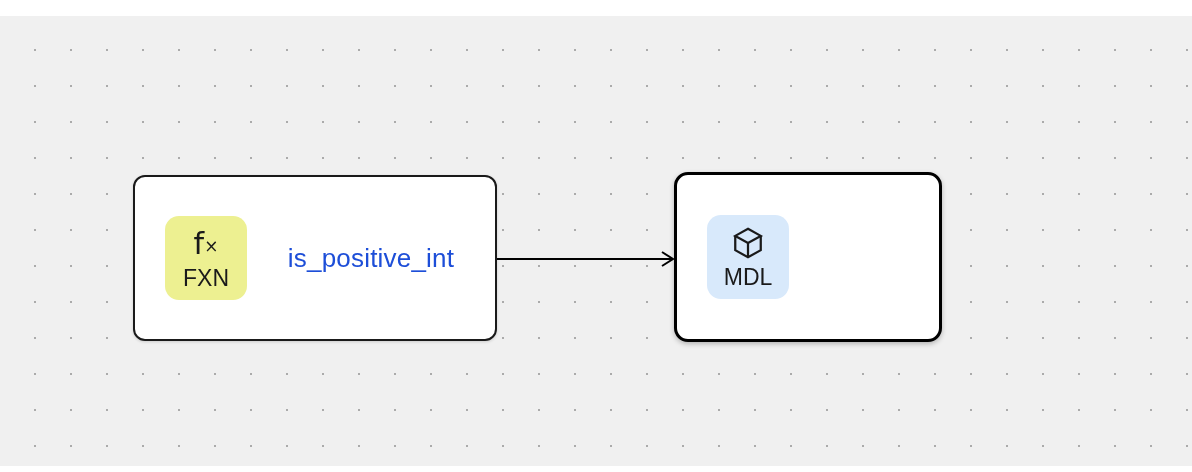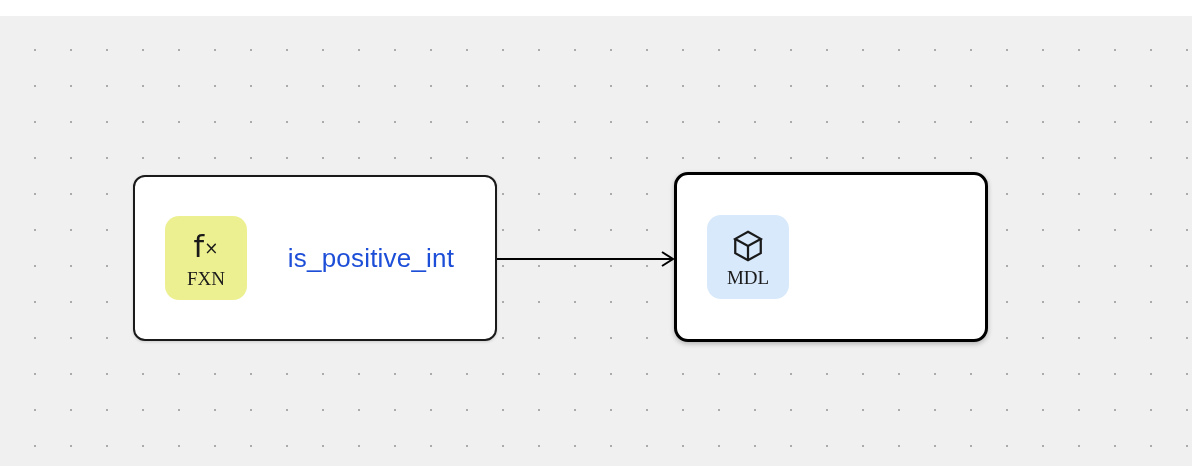--- a/index.html
+++ b/index.html
@@ -41,21 +41,21 @@
     box-shadow: 0 1px 3px rgba(0,0,0,0.15);
   }
   .node-fxn {
     left: 133px; top: 159px;
     width: 364px; height: 166px;
     border: 2px solid #1a1a1a;
     border-radius: 12px;
   }
   .node-mdl {
     left: 674px; top: 156px;
-    width: 314px; height: 170px;
+    width: 268px; height: 170px;
     border: 3px solid #000000;
     border-radius: 14px;
     box-shadow: 0 2px 5px rgba(0,0,0,0.25);
   }
 
   .badge {
     width: 82px; height: 84px;
     margin-left: 30px;
     border-radius: 14px;
     flex: 0 0 auto;
@@ -78,22 +78,22 @@
     font-family: "DejaVu Sans", sans-serif;
   }
   .glyph-x {
     font-size: 17px;
     font-weight: 500;
     position: relative;
     top: 2px;
     font-family: "DejaVu Sans", sans-serif;
   }
   .badge-code {
-    font-family: Liberation Serif, serif;
-    font-size: 19px;
+    font-family: Liberation Sans, sans-serif;
+    font-size: 23px;
     letter-spacing: 0px;
     margin-top: 1px;
   }
   .cube-svg { display: block; }
 
   .node-label {
     flex: 1 1 auto;
     text-align: center;
     font-size: 26px;
     font-weight: 500;

